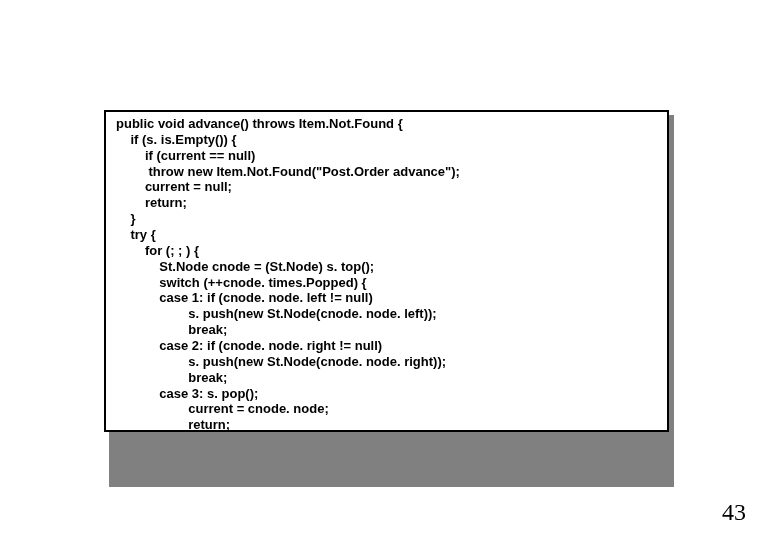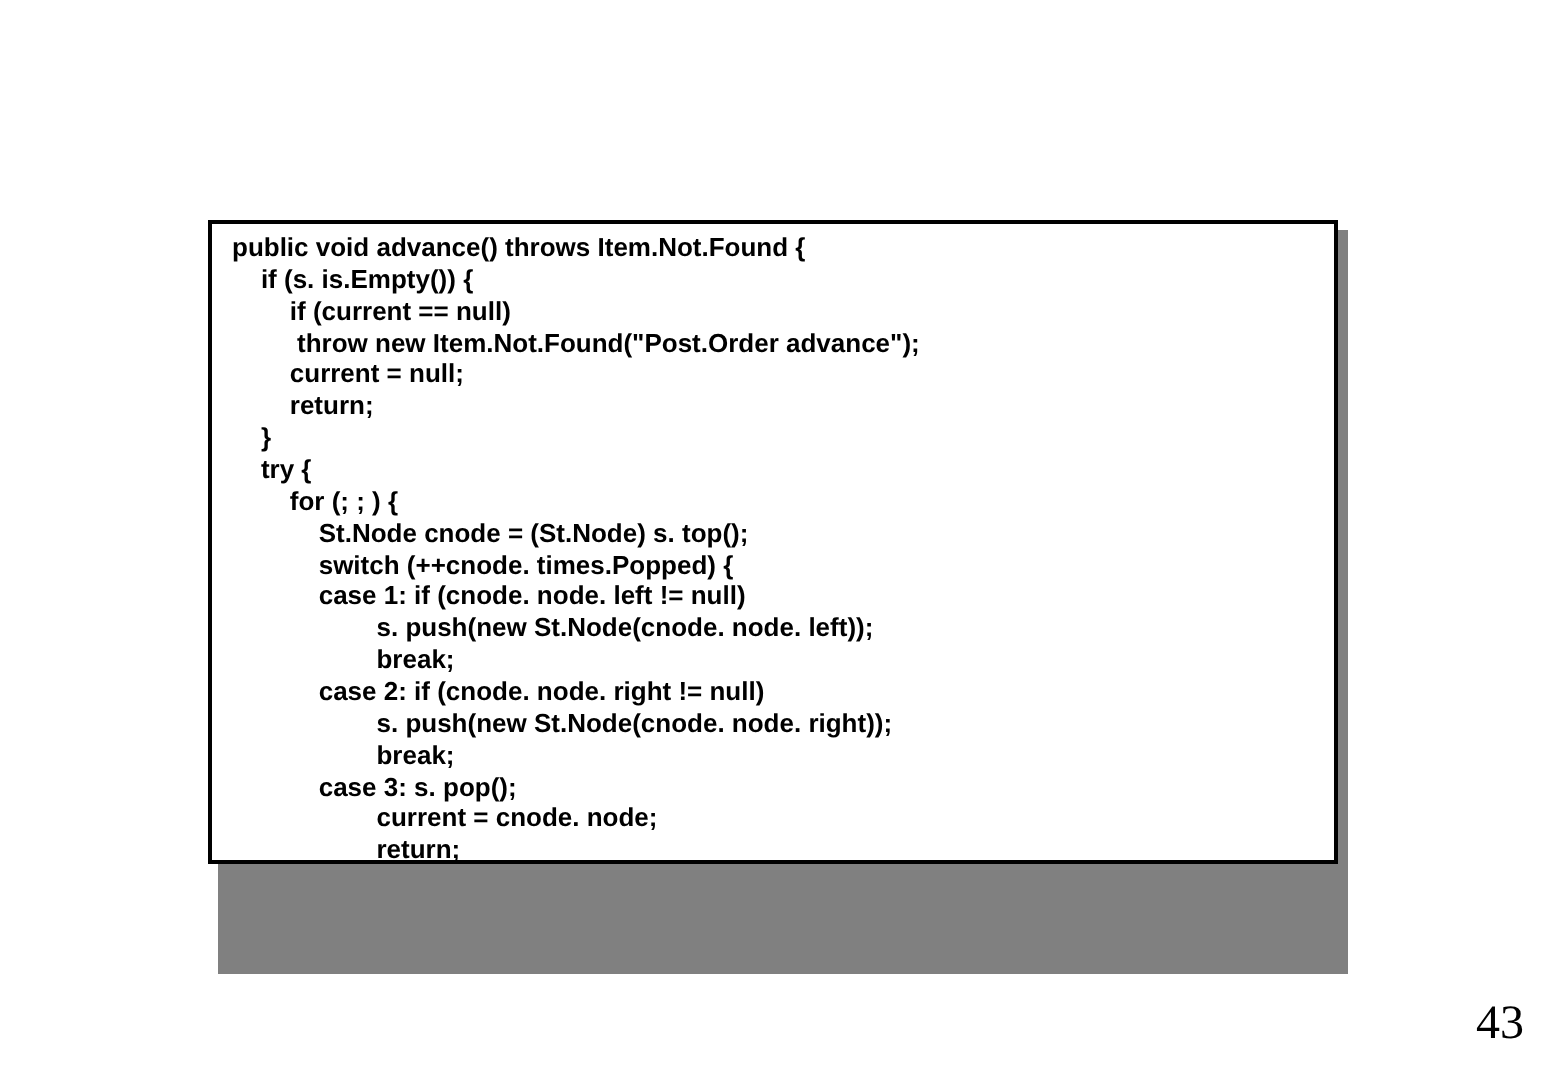--- a/index.html
+++ b/index.html
@@ -49,21 +49,21 @@
     padding: 4px 10px 4px 10px;
     font-family: Arial, Helvetica, sans-serif;
     font-size: 13px;
     line-height: 1.22;
     font-weight: bold;
     white-space: pre;
     overflow: hidden;
   }
   .page-number {
     position: absolute;
-    right: 18px;
+    right: 34px;
     bottom: 14px;
     font-size: 24px;
     font-family: "Times New Roman", Times, serif;
   }
 </style>
 </head>
 <body>
 
 <div class="slide">
 

